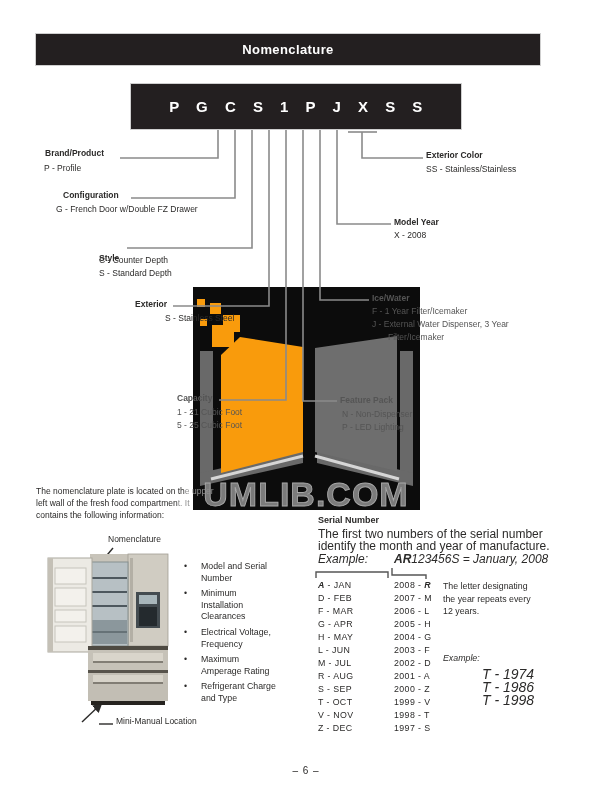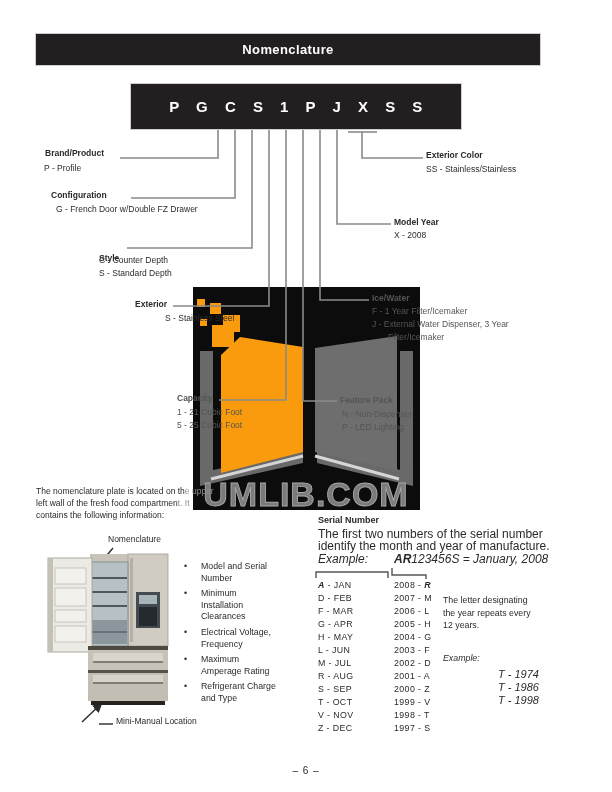--- a/index.html
+++ b/index.html
@@ -21,21 +21,21 @@
   ul.info{margin:0;padding:0;list-style:none;font-size:8.8px;line-height:11.6px;}
   ul.info li{position:relative;padding-left:18px;margin-bottom:4px;}
   ul.info li::before{content:"\2022";position:absolute;left:1px;top:0;}
   .ser-title{font-weight:bold;font-size:9px;}
   .ser-body{font-size:12px;line-height:12px;white-space:nowrap;}
   .ital{font-style:italic;}
   .hl{font-weight:bold;font-style:italic;}
   .srow{display:flex;font-size:8.8px;line-height:13px;letter-spacing:.4px;white-space:nowrap;}
   .scol.m{width:76px;}
   .note{font-size:8.8px;line-height:12.6px;}
-  .yex{font-size:11px;line-height:13px;font-style:italic;margin-left:16px;}
+  .yex{font-size:14px;line-height:13px;font-style:italic;}
   .pageno{font-size:10px;text-align:center;letter-spacing:1px;}
 </style>
 </head>
 <body>
 
 <div class="page">
 
   <div class="bar abs" style="left:35px;top:33px;width:506px;height:33px;">
     <span class="page-title">Nomenclature</span>
   </div>
@@ -88,21 +88,21 @@
     <g stroke="#2b2a29" stroke-width="1.4" fill="none">
       <line x1="113" y1="548" x2="97" y2="567" marker-end="url(#arr)"></line>
       <path d="M113,724 H99"></path>
       <line x1="82" y1="722" x2="101" y2="704" marker-end="url(#arr)"></line>
     </g>
   </svg>
 
   <div class="abs t" style="left:45px;top:149px;">Brand/Product</div>
   <div class="abs v" style="left:44px;top:164px;">P - Profile</div>
 
-  <div class="abs t" style="left:51px;top:191px;">Configuration</div>
+  <div class="abs t" style="left:63px;top:191px;">Configuration</div>
   <div class="abs v" style="left:56px;top:205px;">G - French Door w/Double FZ Drawer</div>
 
   <div class="abs t" style="left:99px;top:254px;">Style</div>
   <div class="abs v" style="left:99px;top:256px;">C - Counter Depth</div>
   <div class="abs v" style="left:99px;top:269px;">S - Standard Depth</div>
 
   <div class="abs t" style="left:135px;top:300px;">Exterior</div>
   <div class="abs v" style="left:132px;top:314px;padding-left:33px;">S - Stainless Steel</div>
 
   <div class="abs t od" style="left:177px;top:394px;">Capacity</div>
@@ -228,21 +228,21 @@
       <div class="srow">
         <span class="scol m">V - NOV</span>
         <span class="scol">1998 - T</span>
       </div>
       <div class="srow">
         <span class="scol m">Z - DEC</span>
         <span class="scol">1997 - S</span>
       </div>
     </div>
 
-  <div class="abs note z3" style="left:443px;top:594px;width:110px;">
+  <div class="abs note z3" style="left:443px;top:580px;width:110px;">
     <div>The letter designating</div>
     <div>the year repeats every</div>
     <div>12 years.</div>
   </div>
   <div class="abs note ital z3" style="left:443px;top:652px;">Example:</div>
   <div class="abs yex z3" style="left:482px;top:668px;">
       <div>T - 1974</div>
       <div>T - 1986</div>
       <div>T - 1998</div>
     </div>

